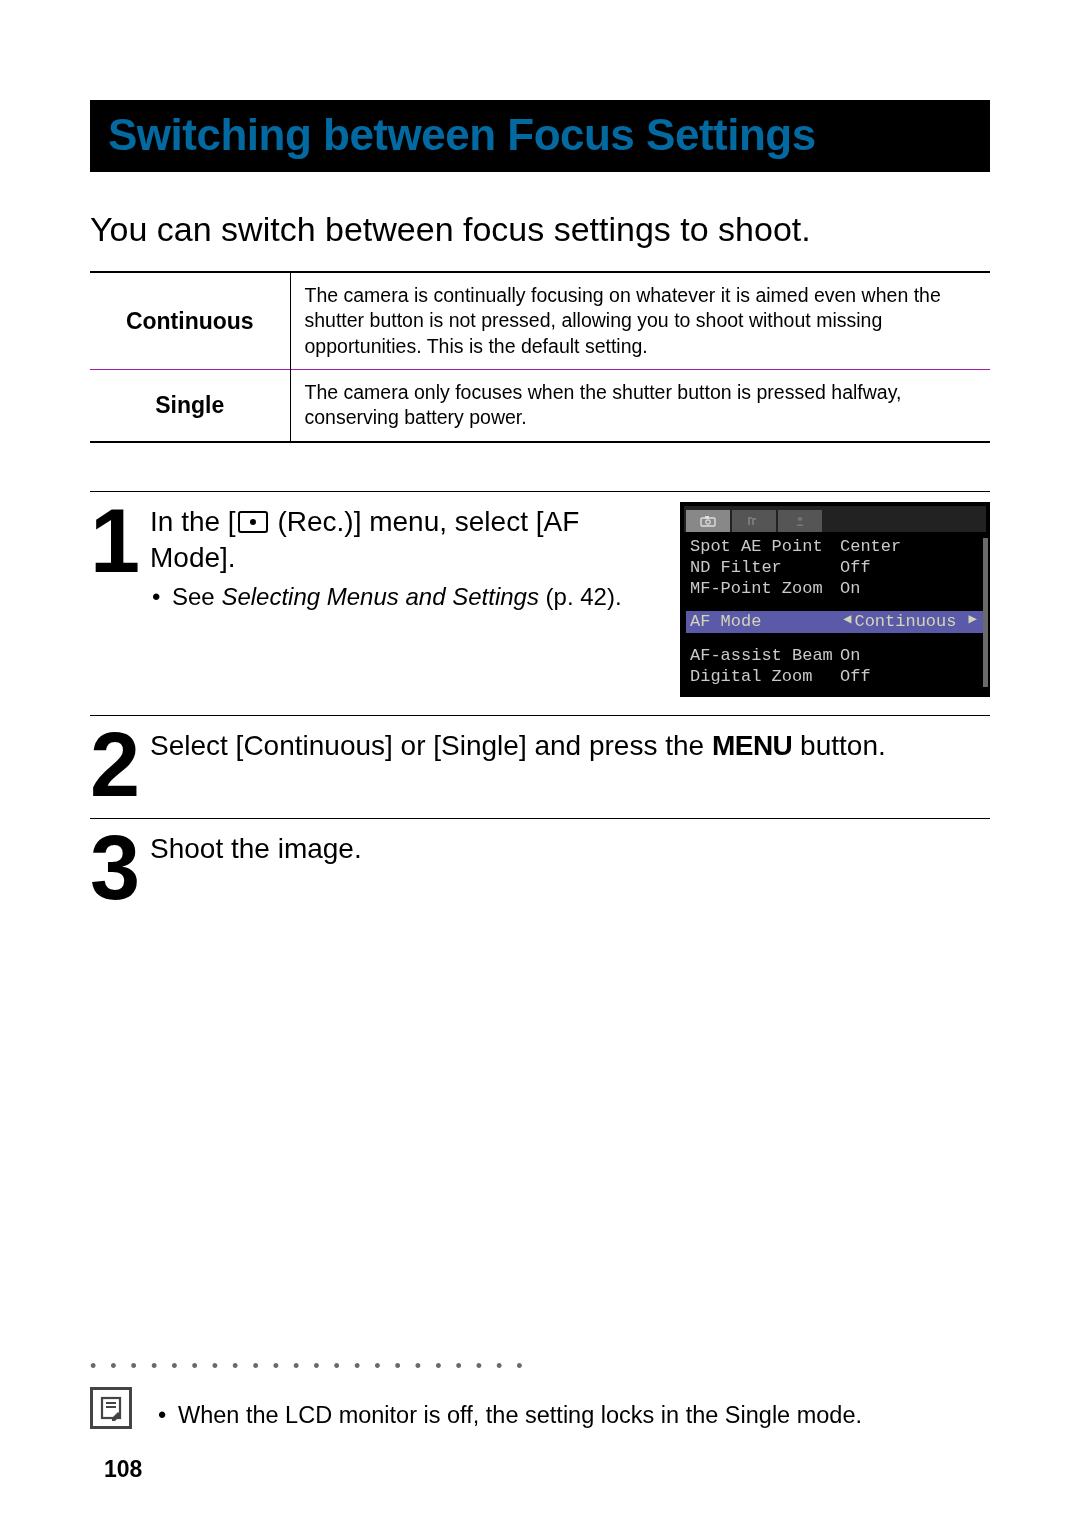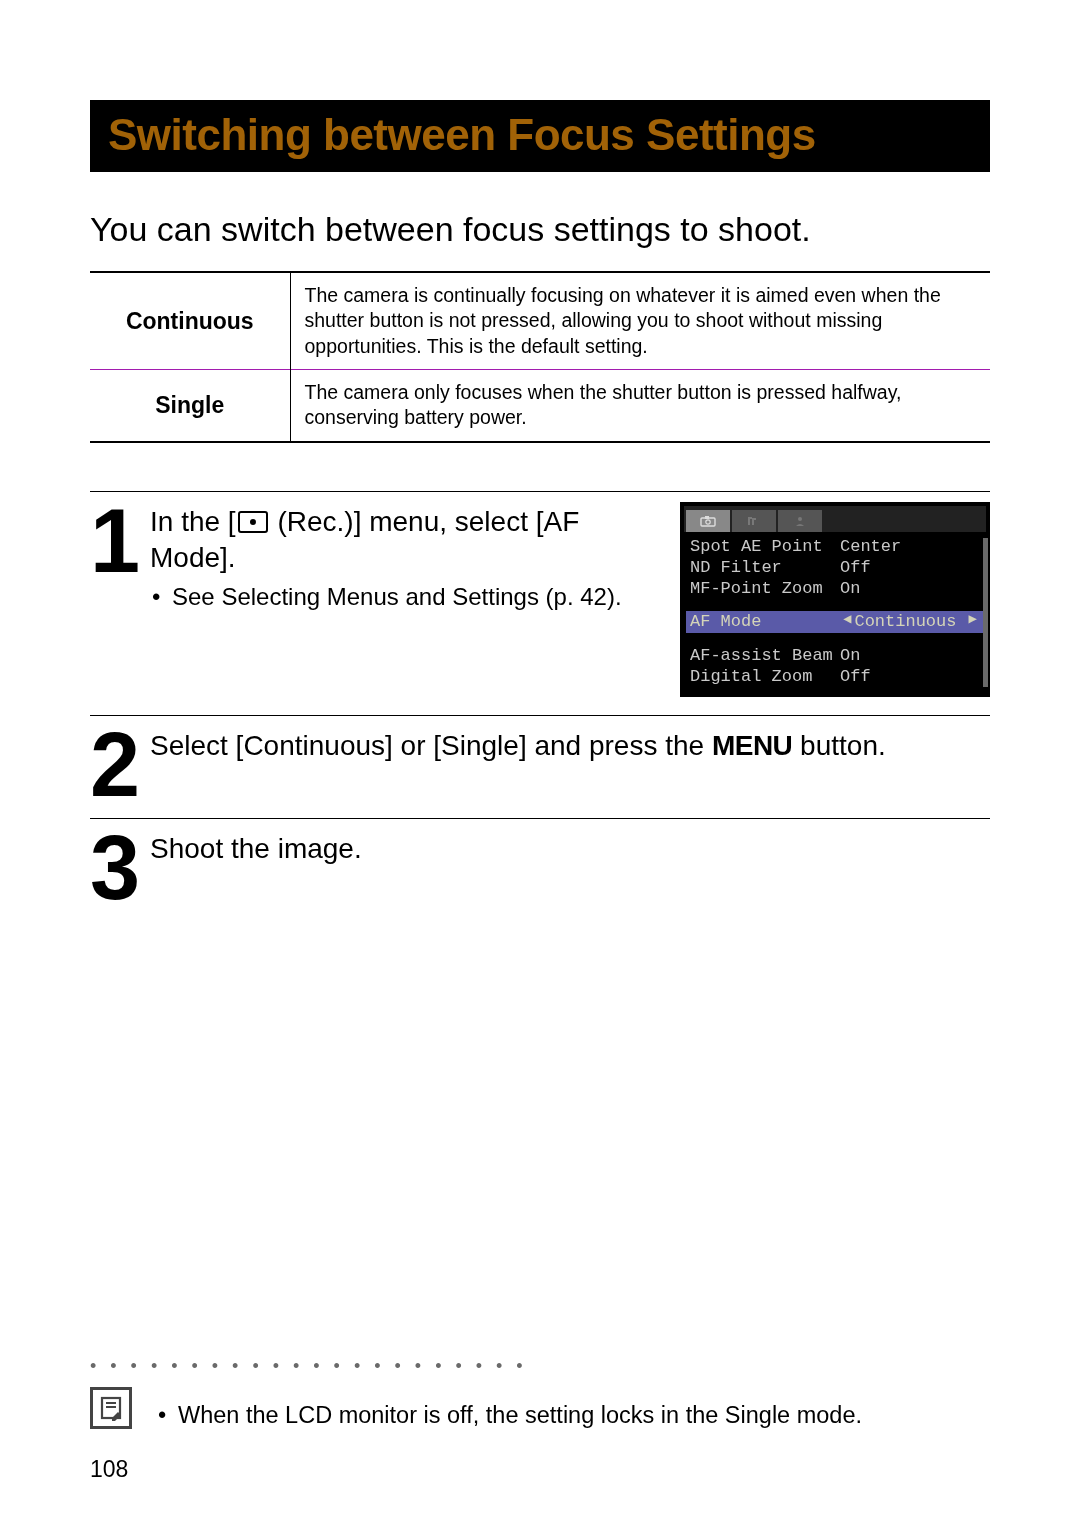--- a/index.html
+++ b/index.html
@@ -11,21 +11,21 @@
     color: #000;
     position: relative;
   }
   .page {
     padding: 100px 90px 60px 90px;
     position: relative;
     height: 100%;
   }
   .title-bar {
     background: #000;
-    color: #a16207;
+    color: #0369a1;
     font-size: 44px;
     font-weight: 800;
     padding: 10px 18px 12px 18px;
     margin-bottom: 38px;
     letter-spacing: -0.5px;
   }
   .intro {
     font-size: 34px;
     font-weight: 400;
     margin-bottom: 22px;
@@ -88,21 +88,21 @@
     margin-top: 6px;
     padding-left: 22px;
     position: relative;
   }
   .step-sub::before {
     content: "•";
     position: absolute;
     left: 2px;
     top: 0;
   }
-  .italic { }
+  .italic { font-style: italic; }
   .menu-word { font-weight: 700; font-size: 28px; letter-spacing: -0.5px; }
   .rec-icon {
     display: inline-block;
     width: 30px;
     height: 22px;
     border: 2.5px solid #000;
     border-radius: 3px;
     position: relative;
     vertical-align: -2px;
     margin: 0 2px;
@@ -215,22 +215,22 @@
   }
   .note-text::before {
     content:"•";
     position:absolute;
     left:2px;
     top:6px;
   }
   .page-num {
     position:absolute;
     bottom: 46px;
-    left: 90px;
-    font-weight:400;
+    left: 104px;
+    font-weight:700;
     font-size:23px;
   }
 </style>
 </head>
 <body>
 
 <div class="page">
 
   <div class="title-bar">Switching between Focus Settings</div>
 

